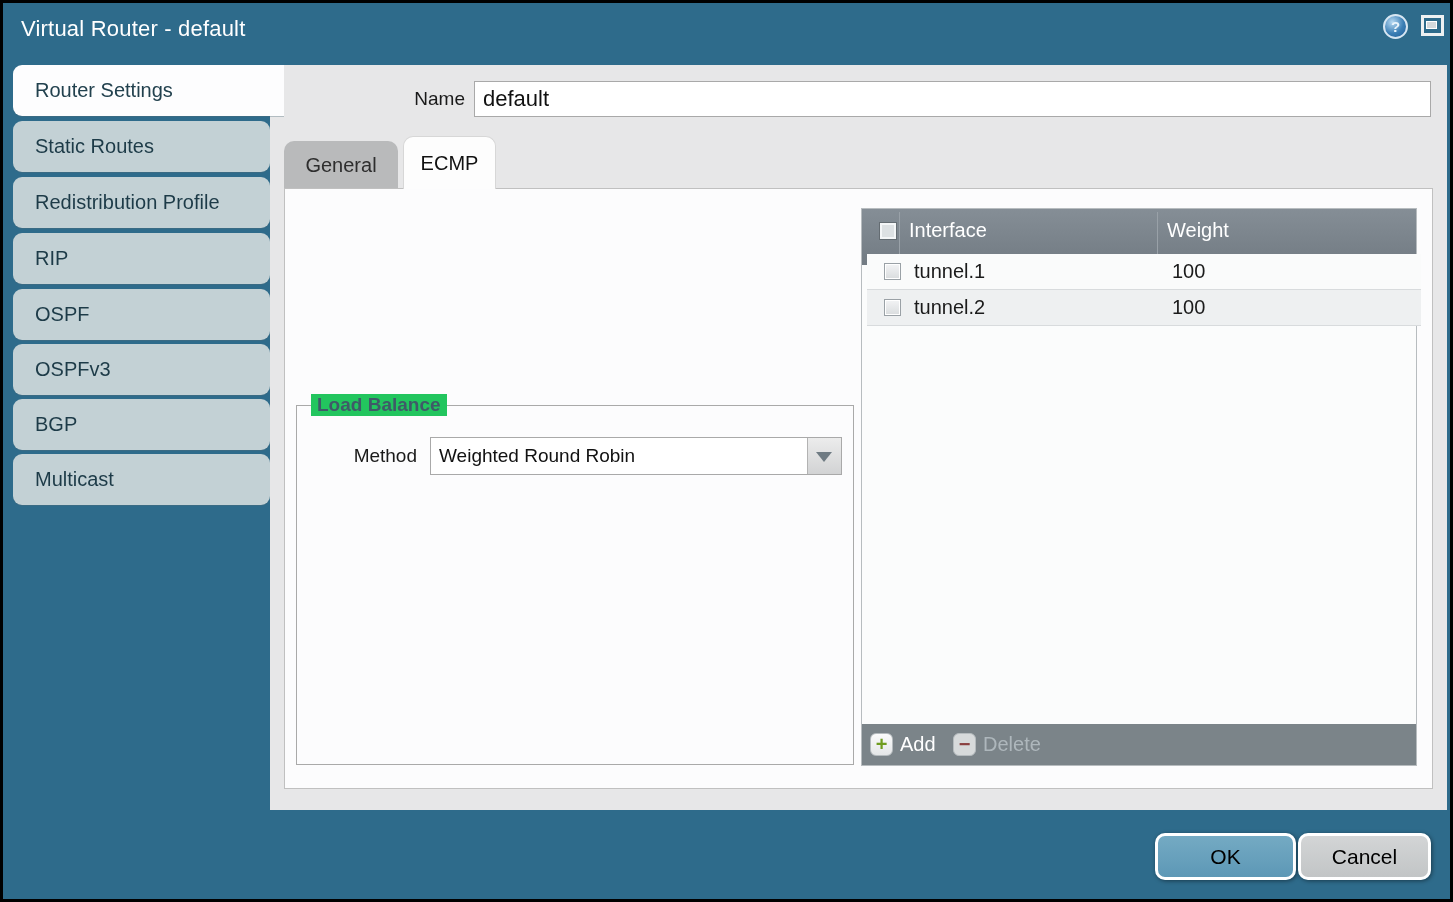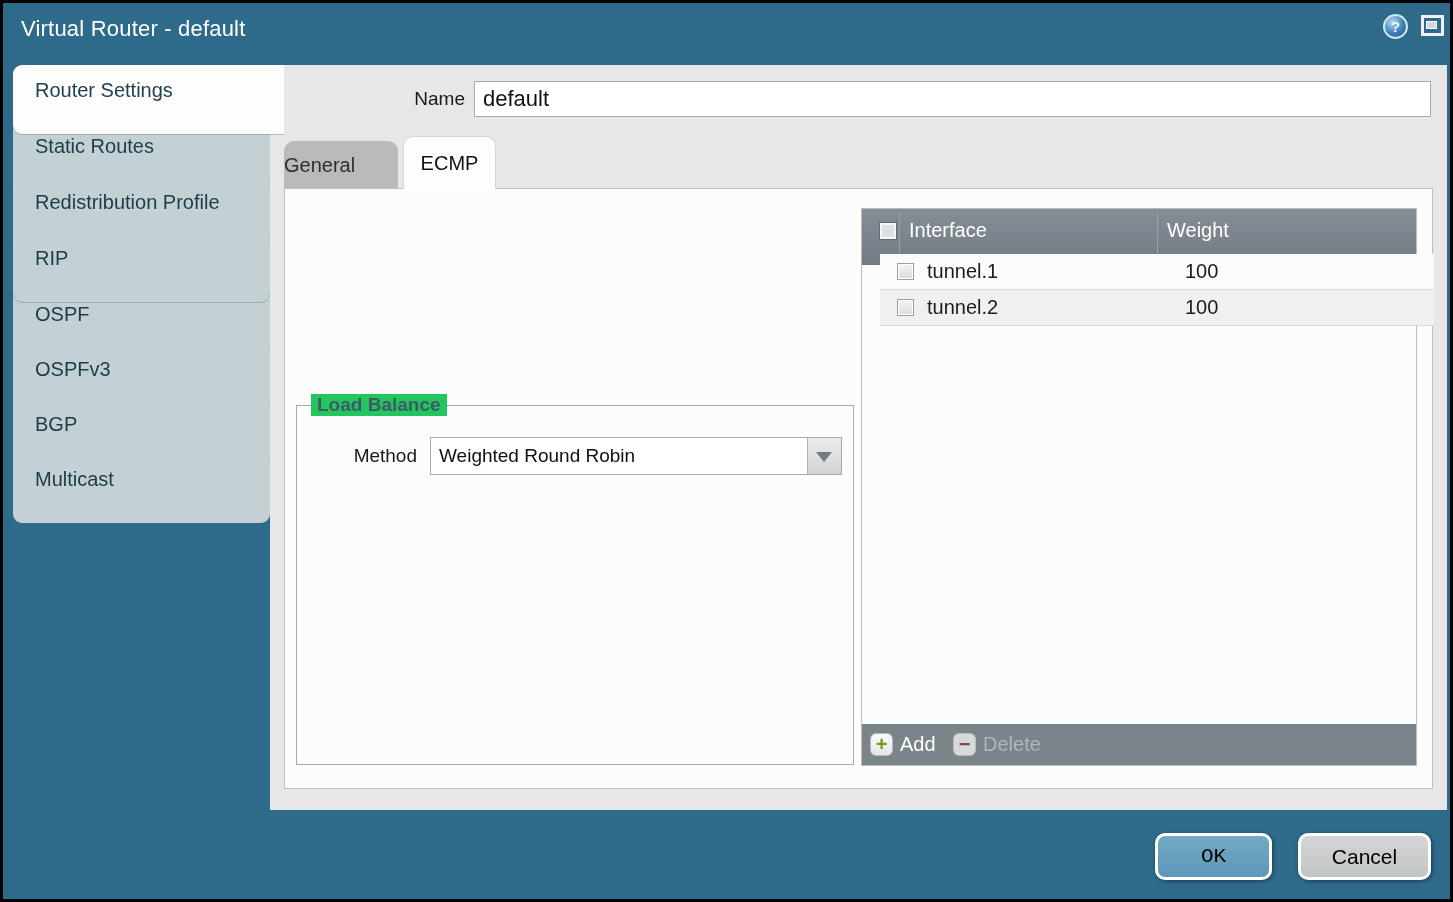--- a/index.html
+++ b/index.html
@@ -16,38 +16,38 @@
     border:2px solid #d7e6f2; color:#eaf4fb; font-size:15px; font-weight:bold;
     text-align:center; line-height:21px; cursor:pointer;
   }
   .window-icon {
     position:absolute; left:1418px; top:12px; width:23px; height:21px;
     border:3px solid #eef1f2; cursor:pointer;
   }
   .window-icon .inner { position:absolute; left:2px; top:3px; width:11px; height:8px; background:#d3d8db; border:1px solid #fff; }
   
   .side-tab {
-    position:absolute; left:10px; width:257px; height:69px;
+    position:absolute; left:10px; width:257px; height:51px;
     background:#c3d1d5; border-radius:9px; color:#1d3b48;
     font-size:20px; line-height:51px; padding-left:22px; cursor:pointer;
     box-shadow:0 1px 0 rgba(80,110,120,.35);
   }
   .side-tab.active {
     width:271px; background:#fdfdfe; border-radius:9px 0 0 9px; color:#22414e; z-index:2;
   }
   
   .content-bg { position:absolute; left:267px; top:62px; width:1177px; height:745px; background:#e7e7e8; }
   .name-label { position:absolute; left:330px; top:85px; width:132px; text-align:right; font-size:19px; color:#1a1a1a; }
   .name-input {
     position:absolute; left:471px; top:78px; width:957px; height:36px;
     border:1px solid #a9a9a9; background:#fff; font-size:22px; padding:0 8px; color:#111;
   }
   .tab-general {
     position:absolute; left:281px; top:138px; width:114px; height:48px;
-    background:#b9babb; border-radius:10px 10px 0 0; text-align:left;
+    background:#b9babb; border-radius:10px 10px 0 0; text-align:center;
     font-size:20px; color:#2e2e2e; line-height:48px; cursor:pointer; z-index:1;
   }
   .tab-ecmp {
     position:absolute; left:400px; top:133px; width:93px; height:53px;
     background:#fdfdfd; border:1px solid #d7d7d7; border-bottom:none;
     border-radius:10px 10px 0 0; text-align:center;
     font-size:20px; color:#111; line-height:52px; cursor:pointer; z-index:3;
   }
   .panel { position:absolute; left:281px; top:185px; width:1149px; height:601px; background:#fcfcfd; border:1px solid #c0c0c0; z-index:2; }
   
@@ -70,36 +70,36 @@
   .dropdown { position:absolute; left:133px; top:31px; width:412px; height:38px; background:#fff; border:1px solid #a9a9a9; cursor:pointer; }
   .dropdown .val { position:absolute; left:8px; top:7px; font-size:19px; color:#111; }
   .dropdown .btn { position:absolute; right:0; top:0; width:34px; height:100%; background:linear-gradient(#ececec,#d2d3d4); border-left:1px solid #b3b3b3; }
   .dropdown .tri { position:absolute; right:9px; top:14px; width:0; height:0; border-left:8px solid transparent; border-right:8px solid transparent; border-top:10px solid #6f7b83; }
   
   .itable { position:absolute; left:858px; top:205px; width:556px; height:558px; border:1px solid #b7bcbf; background:#fbfcfc; z-index:4; }
   .thead { position:absolute; left:0; top:0; width:100%; height:56px; background:linear-gradient(#858e96,#727b83); color:#fff; }
   .thead .sep { position:absolute; top:3px; bottom:3px; width:1px; background:#99a1a8; }
   .th { position:absolute; top:10px; font-size:20px; }
   .hdr-cb { position:absolute; left:17px; top:13px; width:18px; height:18px; background:#dde1e3; border:1px solid #646c72; box-shadow:inset 0 0 0 2px #f4f6f7; cursor:pointer; }
-  .trow { position:absolute; left:18px; width:100%; height:36px; border-bottom:1px solid #d8dbdd;text-align:center; }
+  .trow { position:absolute; left:5px; width:100%; height:36px; border-bottom:1px solid #d8dbdd;text-align:center; }
   .row-cb { position:absolute; left:17px; top:9px; width:17px; height:17px; background:linear-gradient(#f3f4f5,#d9dcde); border:1px solid #9aa1a6; box-shadow:inset 0 0 0 1px #fff; cursor:pointer; }
   .td { position:absolute; top:6px; font-size:20px; color:#1b1b1b; }
   .addbar { position:absolute; left:0; bottom:0; width:100%; height:41px; background:#7b8489; }
   .mini-btn { position:absolute; top:9px; width:23px; height:23px; border-radius:6px; border:1px solid #b5bbbe; text-align:center; line-height:21px; font-size:20px; font-weight:bold; cursor:pointer; }
   .add-icon { left:8px; background:linear-gradient(#fbfbfb,#e4e6e7); color:#6f9c1f; }
   .del-icon { left:91px; background:#d7dadb; color:#8a4040; cursor:default; }
   .add-label { position:absolute; left:38px; top:9px; color:#fff; font-size:20px; cursor:pointer; }
   .del-label { position:absolute; left:121px; top:9px; color:#aeb7bc; font-size:20px; }
   
   .foot-btn {
     position:absolute; top:830px; height:47px; border-radius:10px; border:3px solid #fff;
     font-size:21px; color:#000; text-align:center; line-height:41px; cursor:pointer;
     box-shadow:1px 1px 4px rgba(0,0,0,.45);
   }
-  .ok-btn { left:1152px; width:117px; background:linear-gradient(#74aac3,#5d98b6);font-family:Liberation Mono, monospace; }
+  .ok-btn { left:1152px; width:141px; background:linear-gradient(#74aac3,#5d98b6); }
   .cancel-btn { left:1295px; width:133px; background:linear-gradient(#d3d5d6,#c2c5c6); }
 </style>
 </head>
 <body>
 
 <div id="screen">
 
   <div class="title">Virtual Router - default</div>
   <div class="help-icon">?</div>
   <div class="window-icon">

